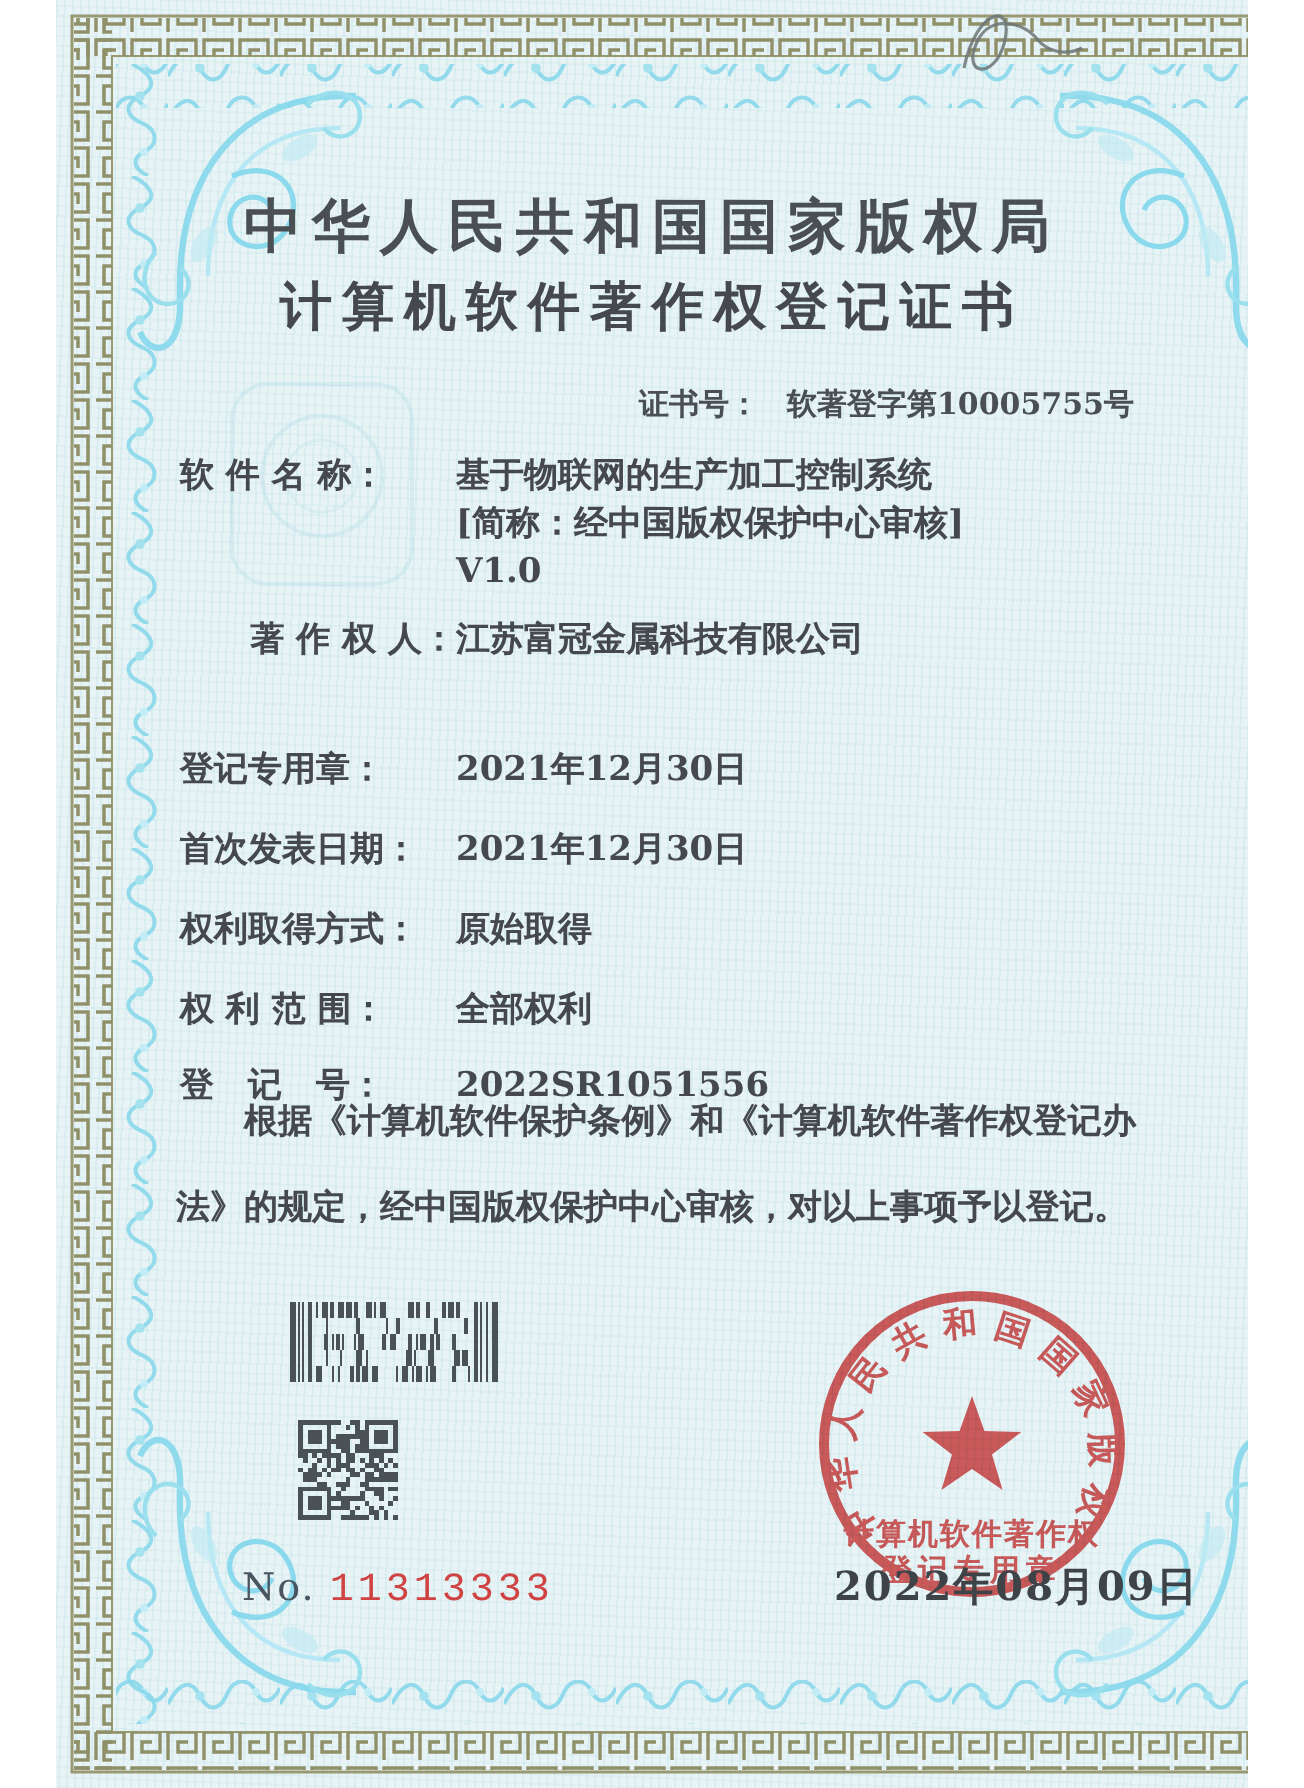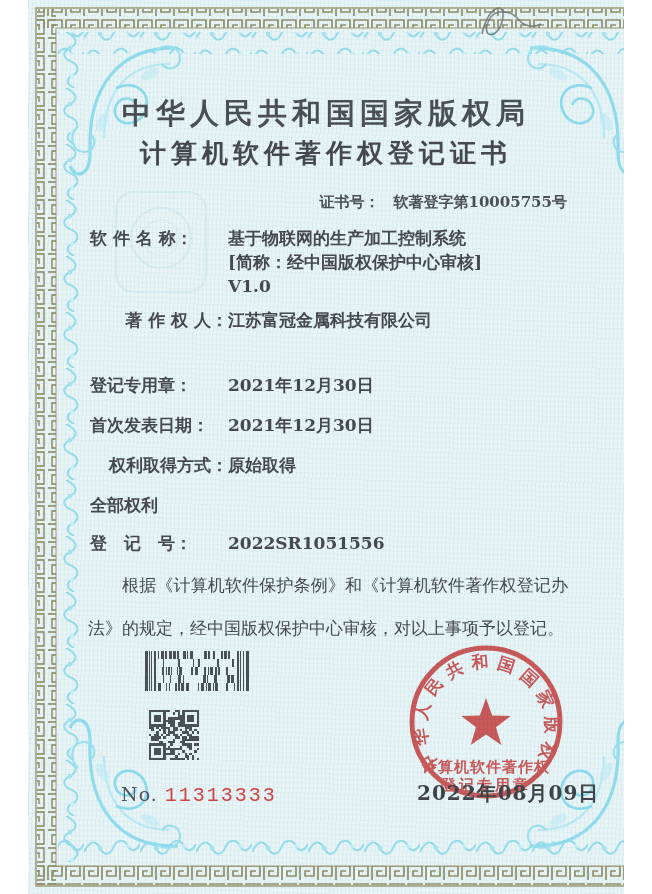--- a/index.html
+++ b/index.html
@@ -23,21 +23,21 @@
     font-size:26px;font-weight:bold;letter-spacing:5px;color:#45494d;
   }
   .certno{
     top:193px;right:57px;font-size:15px;font-weight:bold;color:#4a4f53;
   }
   .certno .gap{display:inline-block;width:14px;}
   .row{left:62px;display:flex;font-size:17px;font-weight:bold;line-height:24px;color:#45494d;}
   .row .lbl{width:138px;flex:0 0 138px;}
   .row .val{margin-left:0;}
   .statement{
-    left:60px;right:56px;top:564px;font-size:17px;font-weight:normal;
+    left:60px;right:56px;top:540px;font-size:17px;font-weight:bold;
     line-height:43px;text-align:justify;text-indent:2em;color:#45494d;
   }
   .noline{left:93px;top:783px;font-size:19px;color:#4a5560;letter-spacing:1px;}
   .noline .red{color:#d04343;font-family:Liberation Mono, monospace;font-size:20px;letter-spacing:2px;}
   .datetext{left:389px;top:780px;font-size:20px;font-weight:bold;color:#3e4347;letter-spacing:1px;}
   .seal{left:368px;top:632px;width:180px;height:180px;opacity:0.92;mix-blend-mode:multiply;}
   svg text{font-family:"DejaVu Serif","Liberation Serif",serif;}
 </style>
 </head>
 <body>
@@ -126,26 +126,27 @@
   <div class="abs row" style="top:373px;">
     <span class="lbl">登记专用章：</span>
     <span class="val">2021年12月30日</span>
   </div>
 
   <div class="abs row" style="top:413px;">
     <span class="lbl">首次发表日期：</span>
     <span class="val">2021年12月30日</span>
   </div>
 
-  <div class="abs row" style="top:453px;text-align:right;">
+  <div class="abs row" style="top:453px;">
     <span class="lbl">权利取得方式：</span>
     <span class="val">原始取得</span>
   </div>
 
   <div class="abs row" style="top:493px;">
+    <span class="lbl">权 利 范 围：</span>
     <span class="val">全部权利</span>
   </div>
 
   <div class="abs row" style="top:531px;">
     <span class="lbl">登　记　号：</span>
     <span class="val">2022SR1051556</span>
   </div>
 
   <div class="abs statement">根据《计算机软件保护条例》和《计算机软件著作权登记办法》的规定，经中国版权保护中心审核，对以上事项予以登记。</div>
 

